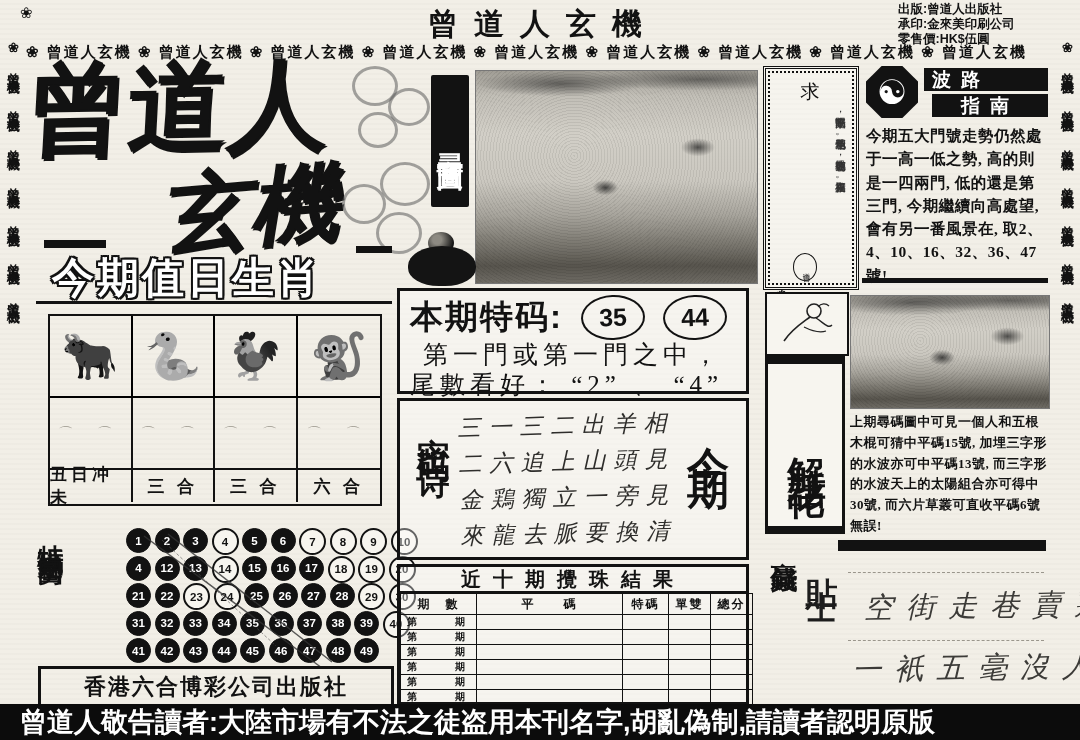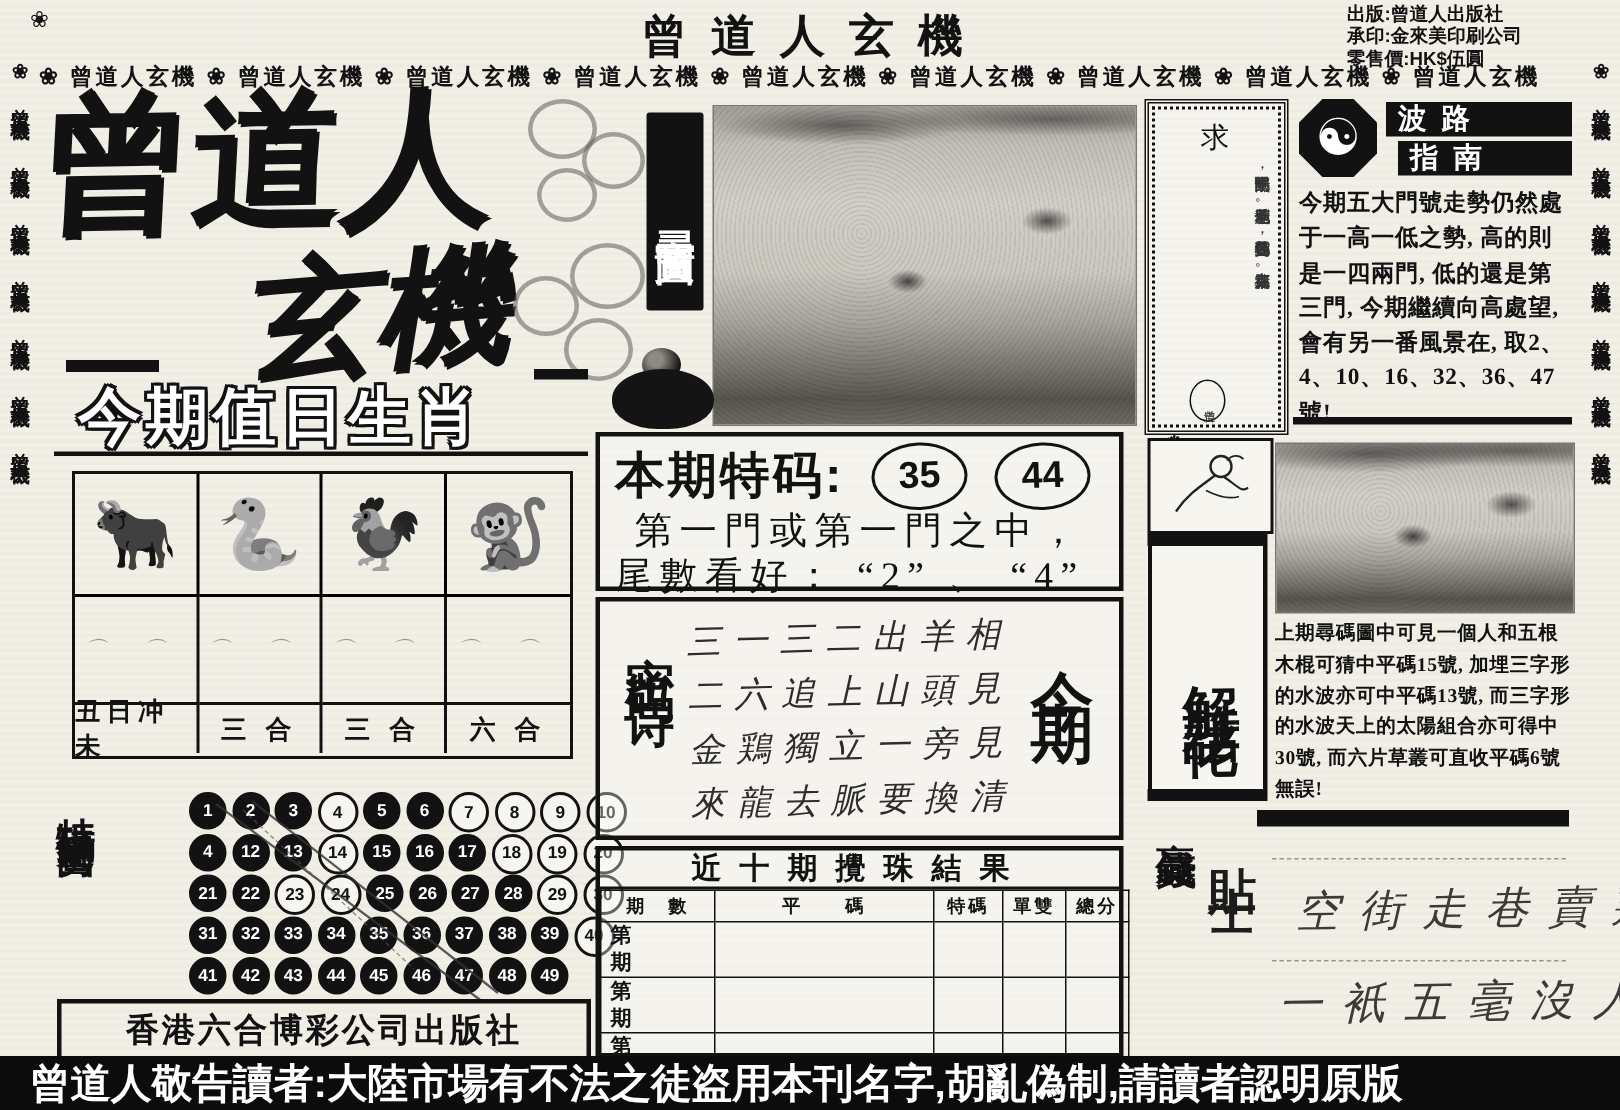--- a/index.html
+++ b/index.html
@@ -87,40 +87,40 @@
   .poem-line{font-family:"Liberation Serif",serif;font-style:italic;font-size:23px;letter-spacing:8px;
     color:#2e2d2b;white-space:nowrap;}
   .poem-right-label{writing-mode:vertical-rl;text-orientation:upright;font-size:42px;font-weight:900;
     letter-spacing:22px;padding:6px 6px 0 2px;}
   .results{left:397px;top:564px;width:352px;height:141px;box-sizing:border-box;}
   .results-title{font-size:20px;font-weight:900;letter-spacing:12px;text-align:center;line-height:24px;
     border-bottom:2px solid #121212;font-family:"Liberation Serif",serif;}
   .results table{border-collapse:collapse;width:100%;table-layout:fixed;}
   .results th,.results td{border:1px solid #121212;padding:0;font-weight:700;}
   .results th{font-size:12px;height:20px;letter-spacing:2px;font-family:"Liberation Serif",serif;}
-  .results td{height:9px;font-size:14px;letter-spacing:6px;padding-left:6px;font-family:"Liberation Serif",serif;}
+  .results td{height:9px;font-size:10px;letter-spacing:6px;padding-left:6px;font-family:"Liberation Serif",serif;}
   
   .prayer-box{left:763px;top:66px;width:96px;height:224px;border:3px double #121212;outline:2px dotted #121212;
     outline-offset:-7px;box-sizing:border-box;padding:10px 8px 6px;display:flex;flex-direction:column;background:rgba(255,255,255,.3);}
   .prayer-top{font-size:19px;text-align:center;font-family:"Liberation Serif",serif;letter-spacing:2px;}
   .prayer-cols{flex:1;writing-mode:vertical-rl;text-orientation:upright;font-family:"Liberation Serif",serif;
     font-size:10.5px;line-height:1.55;margin-top:4px;color:#333;}
   .prayer-bottom{display:flex;align-items:flex-end;gap:4px;}
   .prayer-signer{writing-mode:vertical-rl;text-orientation:upright;font-size:11px;font-weight:700;}
   .seal{width:22px;height:26px;border:1.5px solid #121212;border-radius:50%;display:flex;align-items:center;
     justify-content:center;font-size:8px;writing-mode:vertical-rl;text-orientation:upright;color:#333;}
   .guide{left:866px;top:66px;width:182px;height:212px;}
   .guide-head{display:flex;gap:6px;}
   .taiji-oct{width:52px;height:52px;background:#121212;display:flex;align-items:center;justify-content:center;
     clip-path:polygon(30% 0,70% 0,100% 30%,100% 70%,70% 100%,30% 100%,0 70%,0 30%);}
   .taiji-glyph{color:#fff;font-size:34px;line-height:1;}
   .guide-bars{flex:1;display:flex;flex-direction:column;gap:3px;padding-top:2px;}
   .gbar{background:#121212;color:#fff;font-weight:900;font-size:19px;letter-spacing:10px;height:23px;
     line-height:23px;padding:0 8px;}
-  .gbar2{align-self:flex-end;width:100px;text-align:left;}
+  .gbar2{align-self:flex-end;width:100px;text-align:center;}
   .guide-body{margin-top:6px;font-family:"Liberation Serif",serif;font-size:15.5px;font-weight:700;
     line-height:1.5;letter-spacing:.5px;}
   .guide-divider{left:862px;top:278px;width:186px;height:5px;background:#121212;}
   .interp-fig{left:765px;top:292px;width:80px;height:60px;border:2px solid #121212;background:#f7f5ef;
     display:flex;align-items:center;justify-content:center;}
   .scroll{left:765px;top:356px;width:80px;height:178px;border-top:8px solid #121212;border-bottom:8px solid #121212;
     box-sizing:border-box;background:#f7f5ef;display:flex;align-items:center;justify-content:center;
     box-shadow:inset 3px 0 0 #121212, inset -3px 0 0 #121212;}
   .scroll-chars{writing-mode:vertical-rl;text-orientation:upright;font-size:38px;font-weight:900;
     letter-spacing:12px;font-family:"Liberation Serif",serif;transform:rotate(-1deg);}

